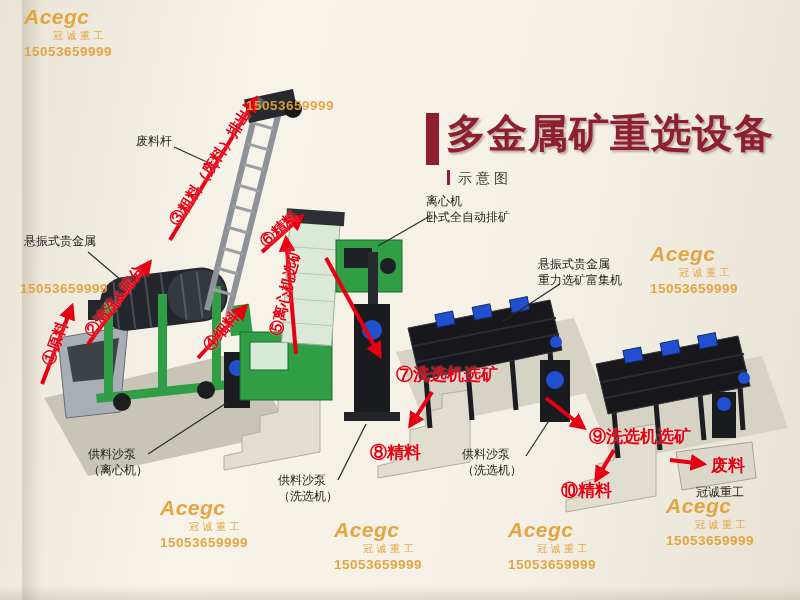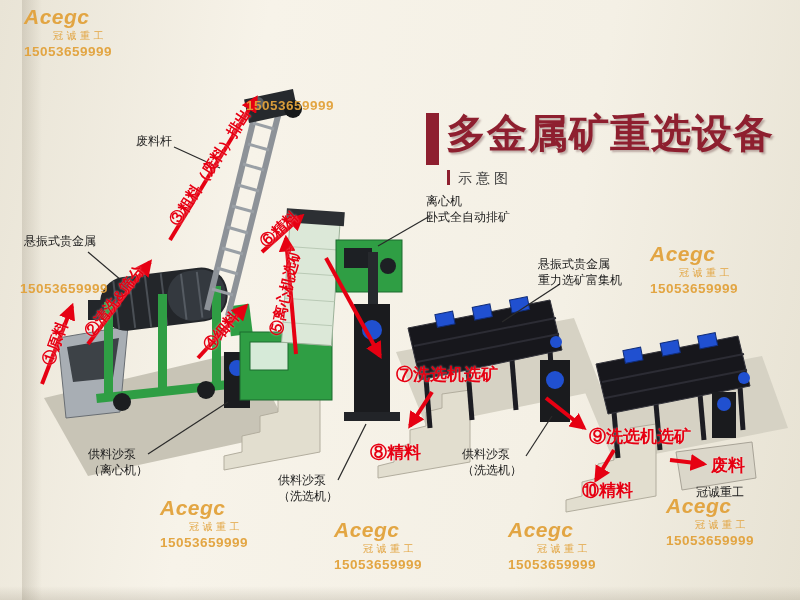--- a/index.html
+++ b/index.html
@@ -241,21 +241,21 @@
 
   <div class="flow" style="left:33px;top:334px;transform:rotate(-70deg)">①原料</div>
   <div class="flow" style="left:72px;top:292px;transform:rotate(-52deg)">②清洗&amp;筛分</div>
   <div class="flow" style="left:143px;top:158px;transform:rotate(-57deg)">③粗料（废料）排出</div>
   <div class="flow" style="left:199px;top:322px;transform:rotate(-50deg)">④细料</div>
   <div class="flow" style="left:241px;top:282px;transform:rotate(-77deg)">⑤离心机选矿</div>
   <div class="flow" style="left:257px;top:220px;transform:rotate(-42deg)">⑥精料</div>
   <div class="flow big" style="left:396px;top:363px">⑦洗选机选矿</div>
   <div class="flow big" style="left:370px;top:441px">⑧精料</div>
   <div class="flow big" style="left:589px;top:425px">⑨洗选机选矿</div>
-  <div class="flow big" style="left:582px;top:479px">⑩精料</div>
+  <div class="flow big" style="left:561px;top:479px">⑩精料</div>
   <div class="flow big" style="left:711px;top:454px">废料</div>
 
   <div class="eq" style="left:136px;top:133px">
     <span>废料杆</span>
   </div>
   <div class="eq" style="left:24px;top:233px">
     <span>悬振式贵金属</span>
   </div>
   <div class="eq" style="left:426px;top:193px">
     <span>离心机</span><br>

